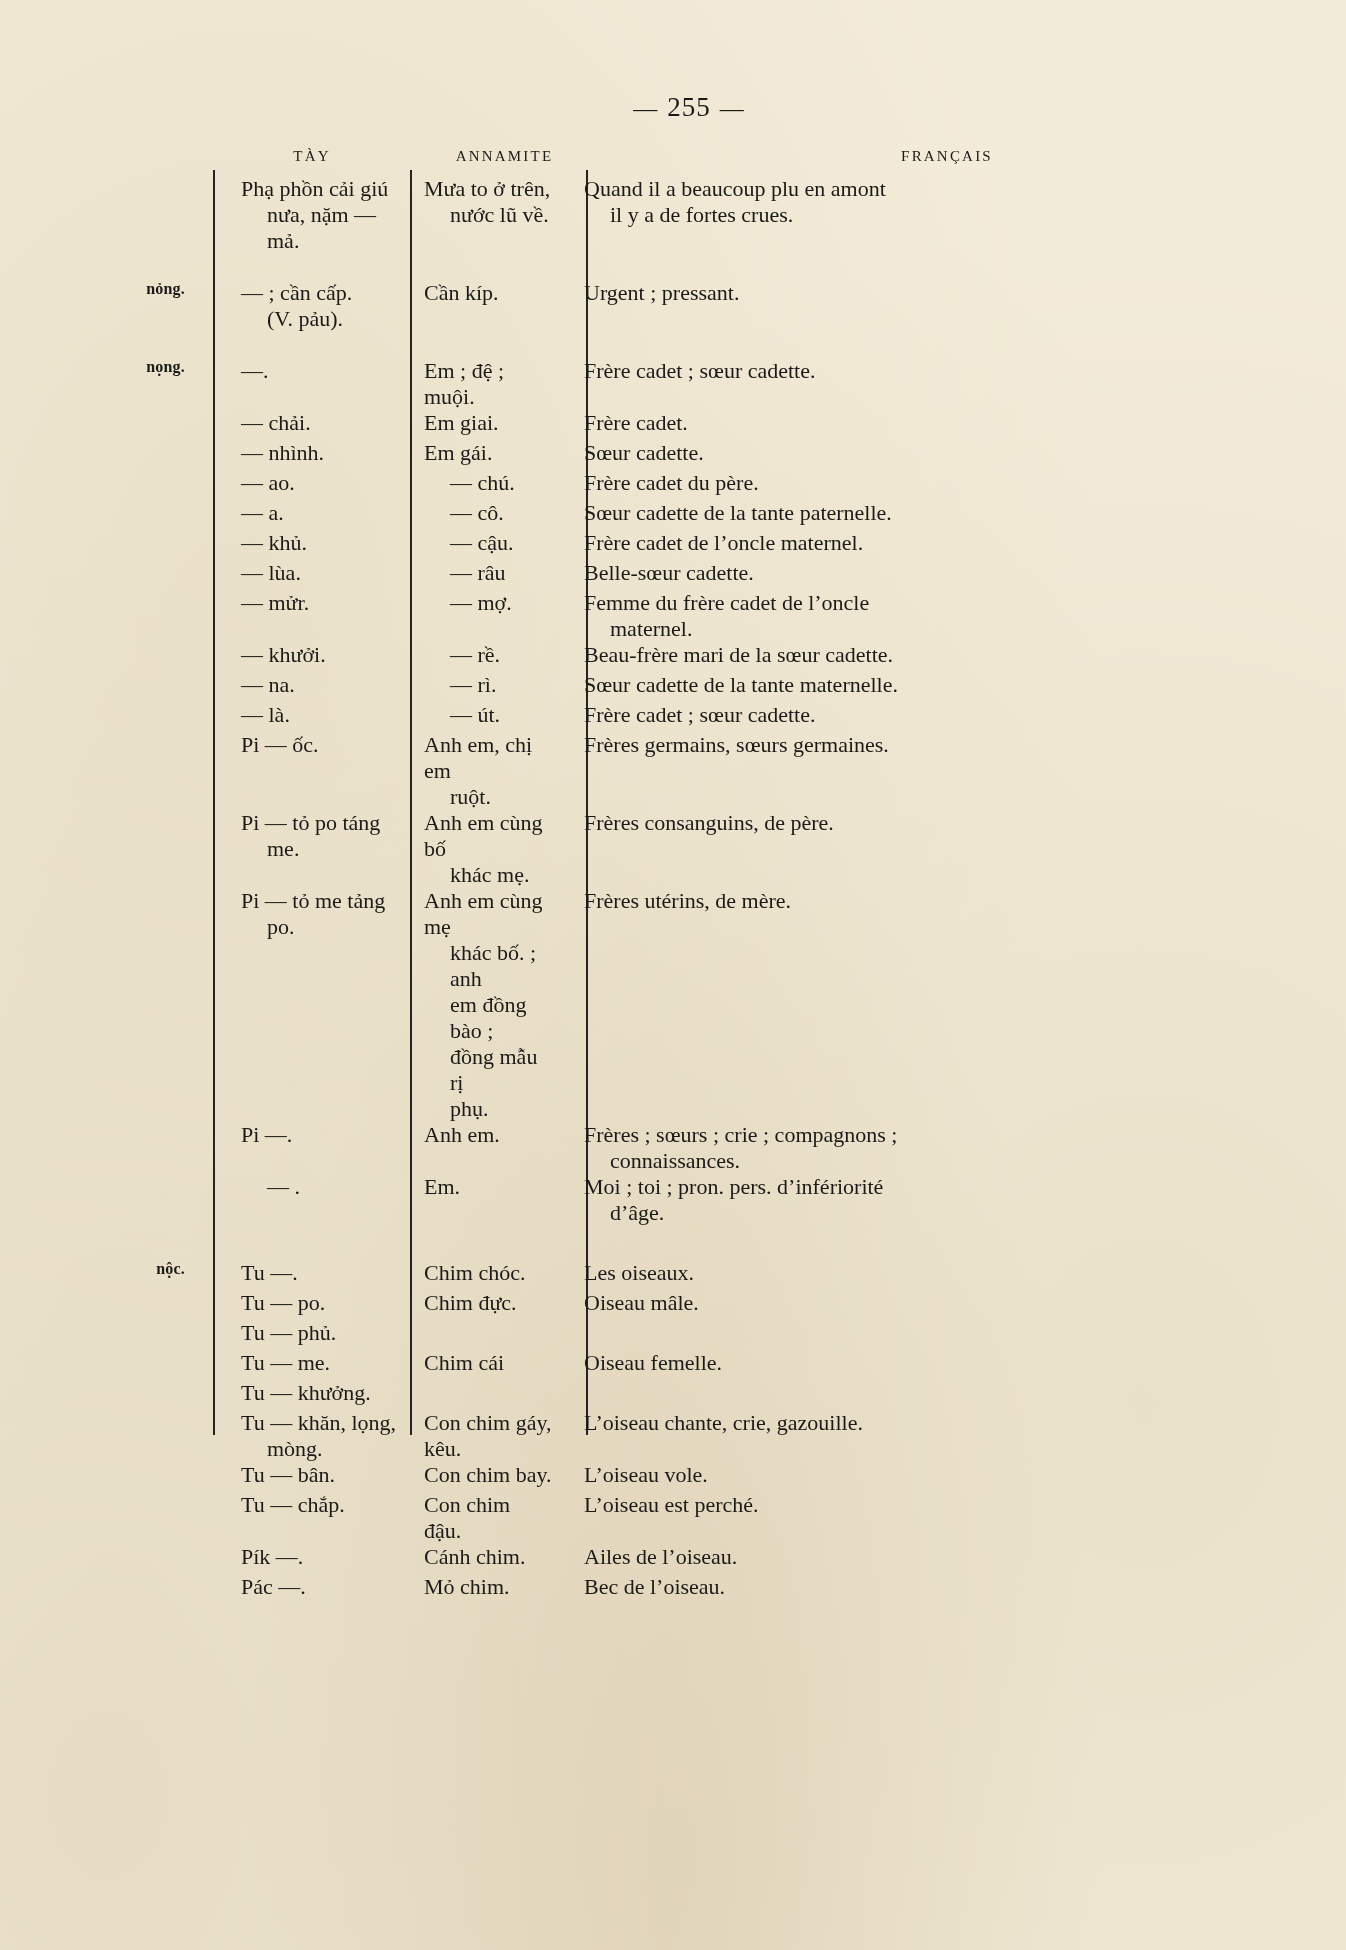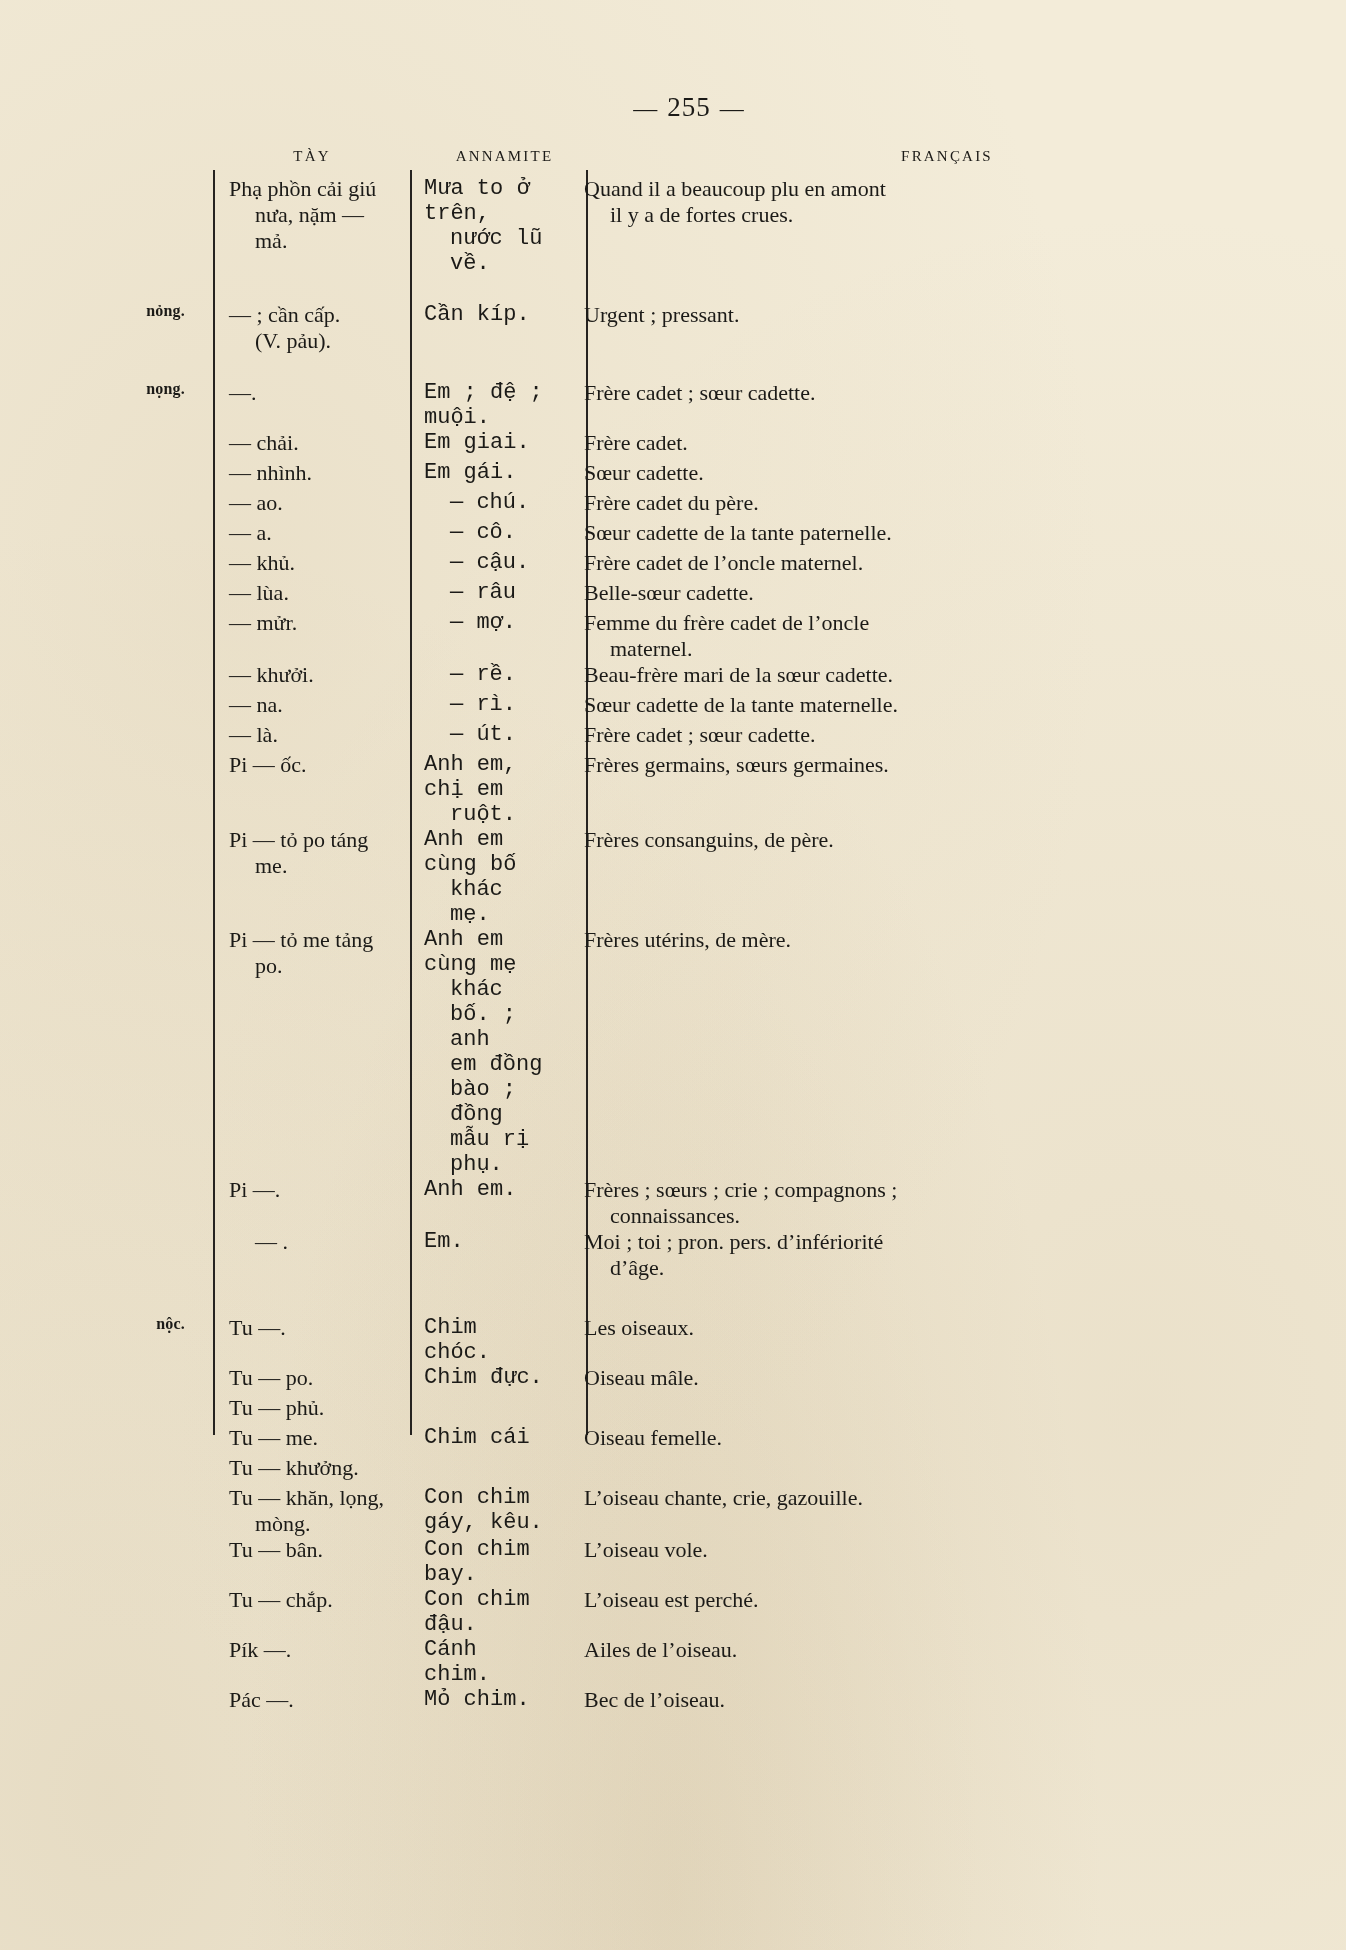--- a/index.html
+++ b/index.html
@@ -94,32 +94,31 @@
     width: 121px;
     font-weight: bold;
     font-size: 16px;
     padding-right: 28px;
     box-sizing: border-box;
     text-align: right;
     letter-spacing: 0.2px;
   }
   .c-tay {
     width: 197px;
-    padding-left: 16px;
+    padding-left: 28px;
     padding-right: 6px;
     box-sizing: border-box;
     font-size: 22px;
   }
   .c-ann {
     width: 148px;
     padding-left: 14px;
     padding-right: 6px;
     box-sizing: border-box;
     font-size: 22px;
-    font-family: Liberation Mono, monospace;
   }
   .c-fr {
     flex: 1;
     padding-left: 26px;
     box-sizing: border-box;
     font-size: 22px;
   }
   .cont {
     padding-left: 26px;
     display: block;

